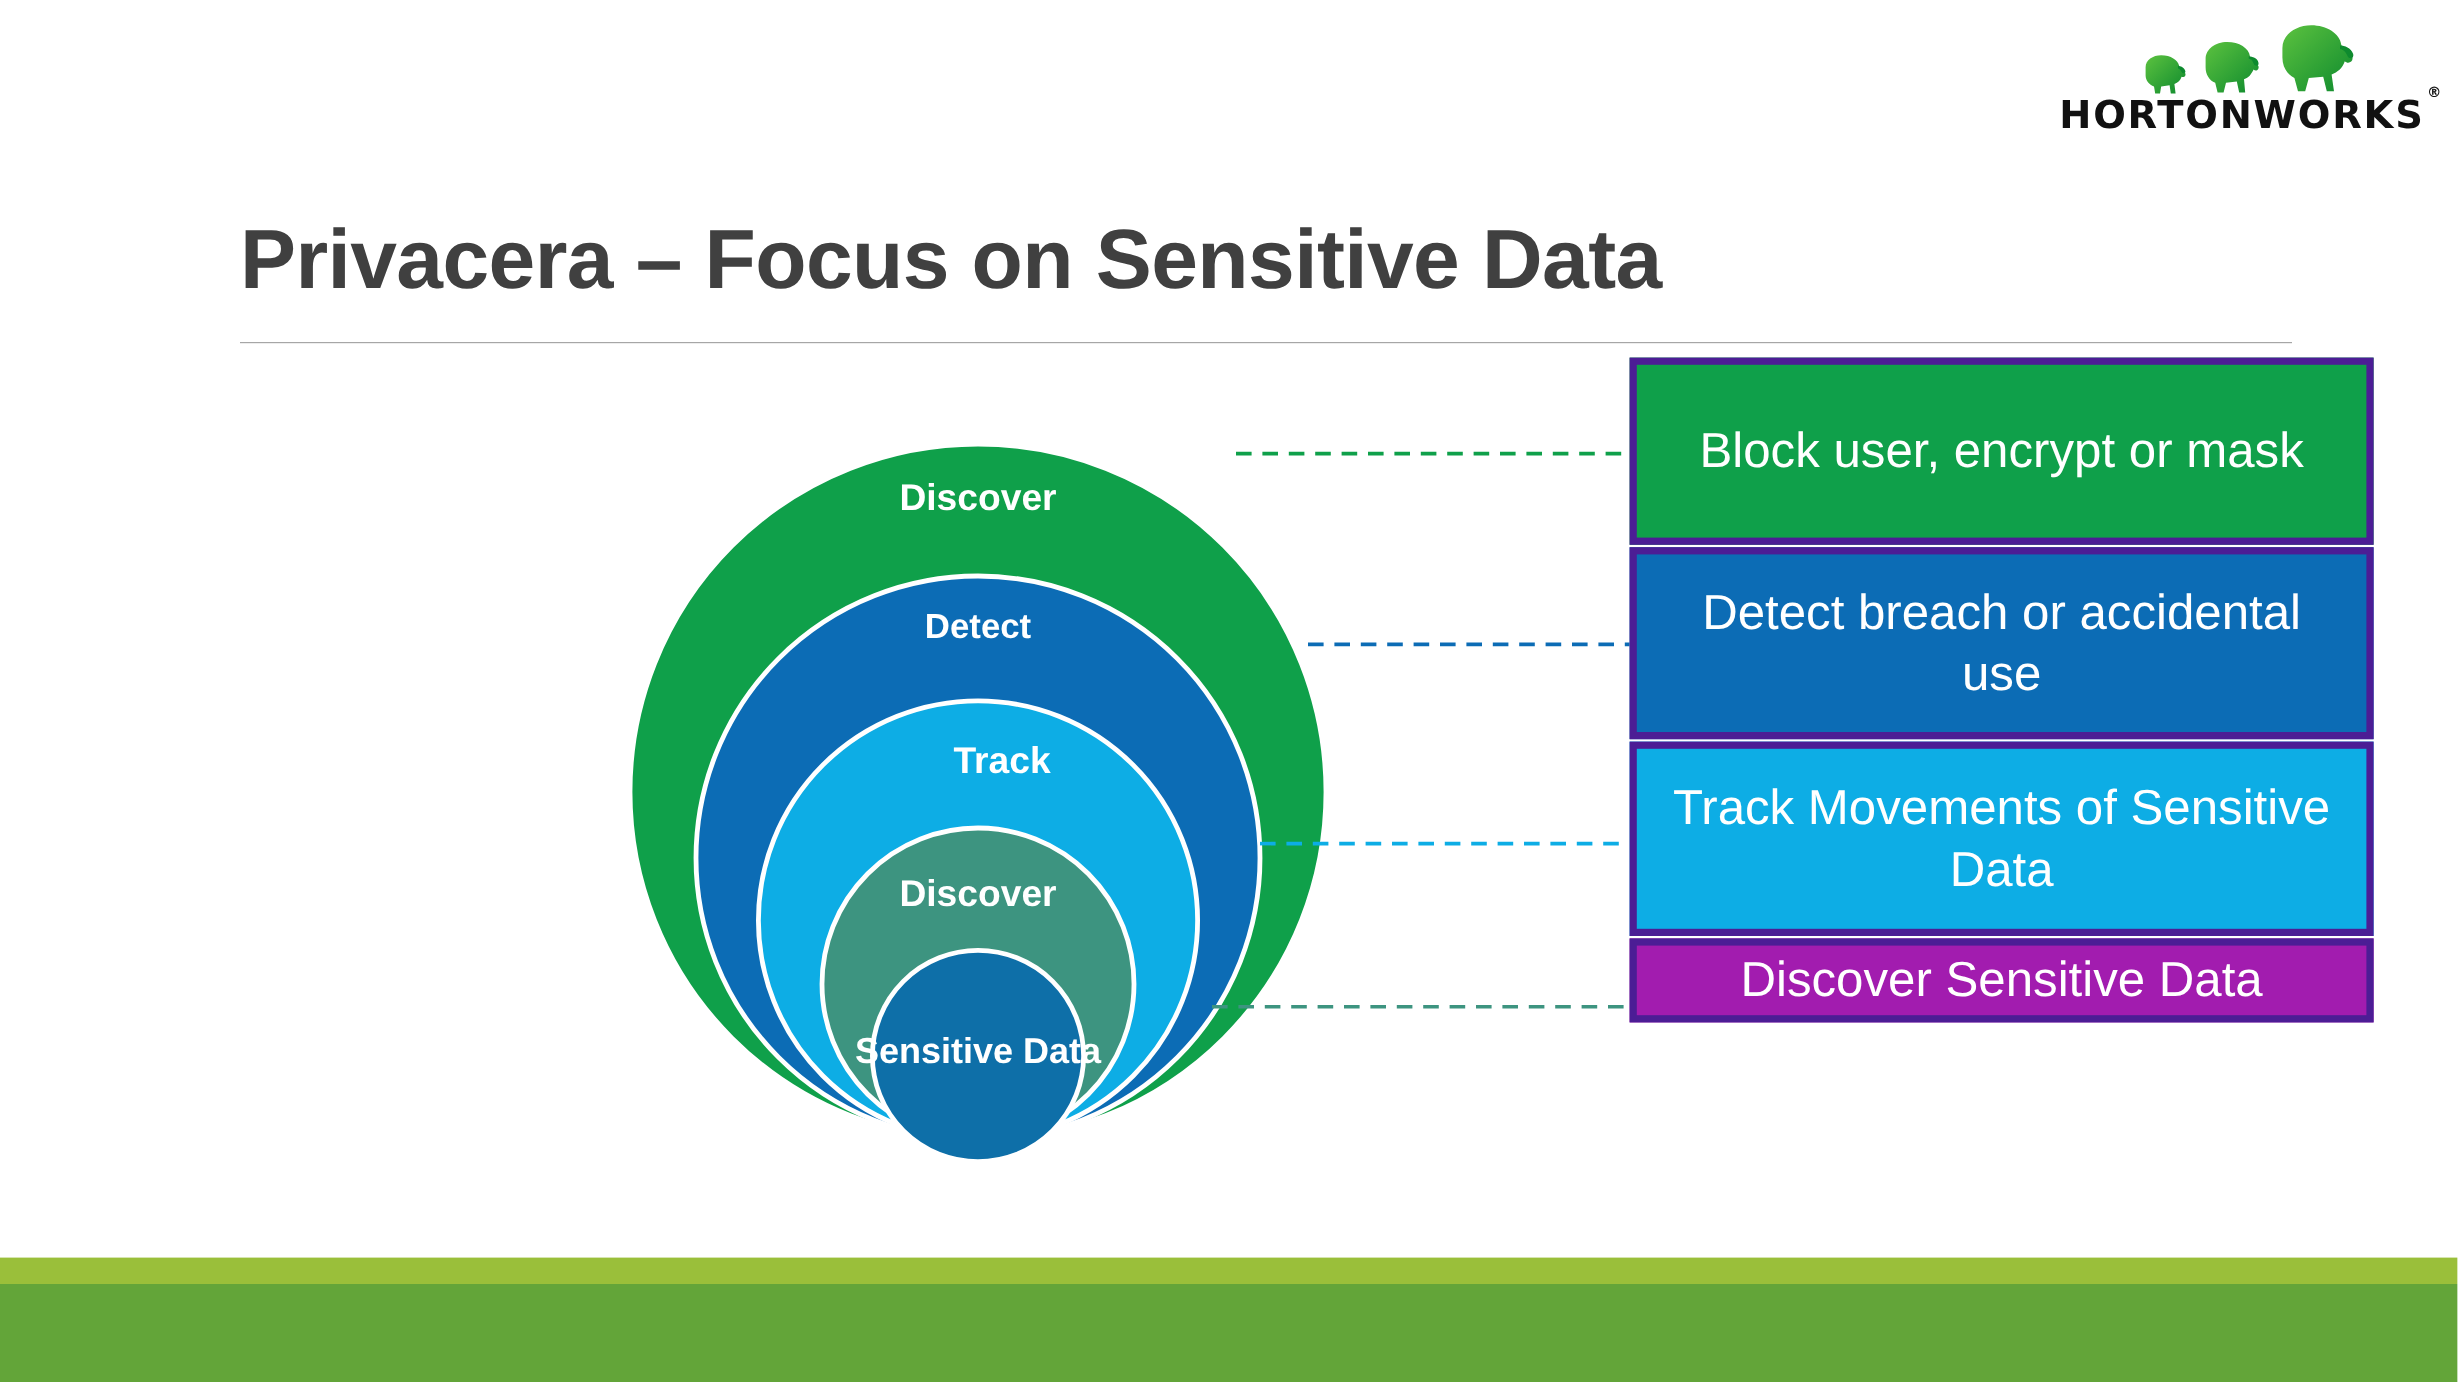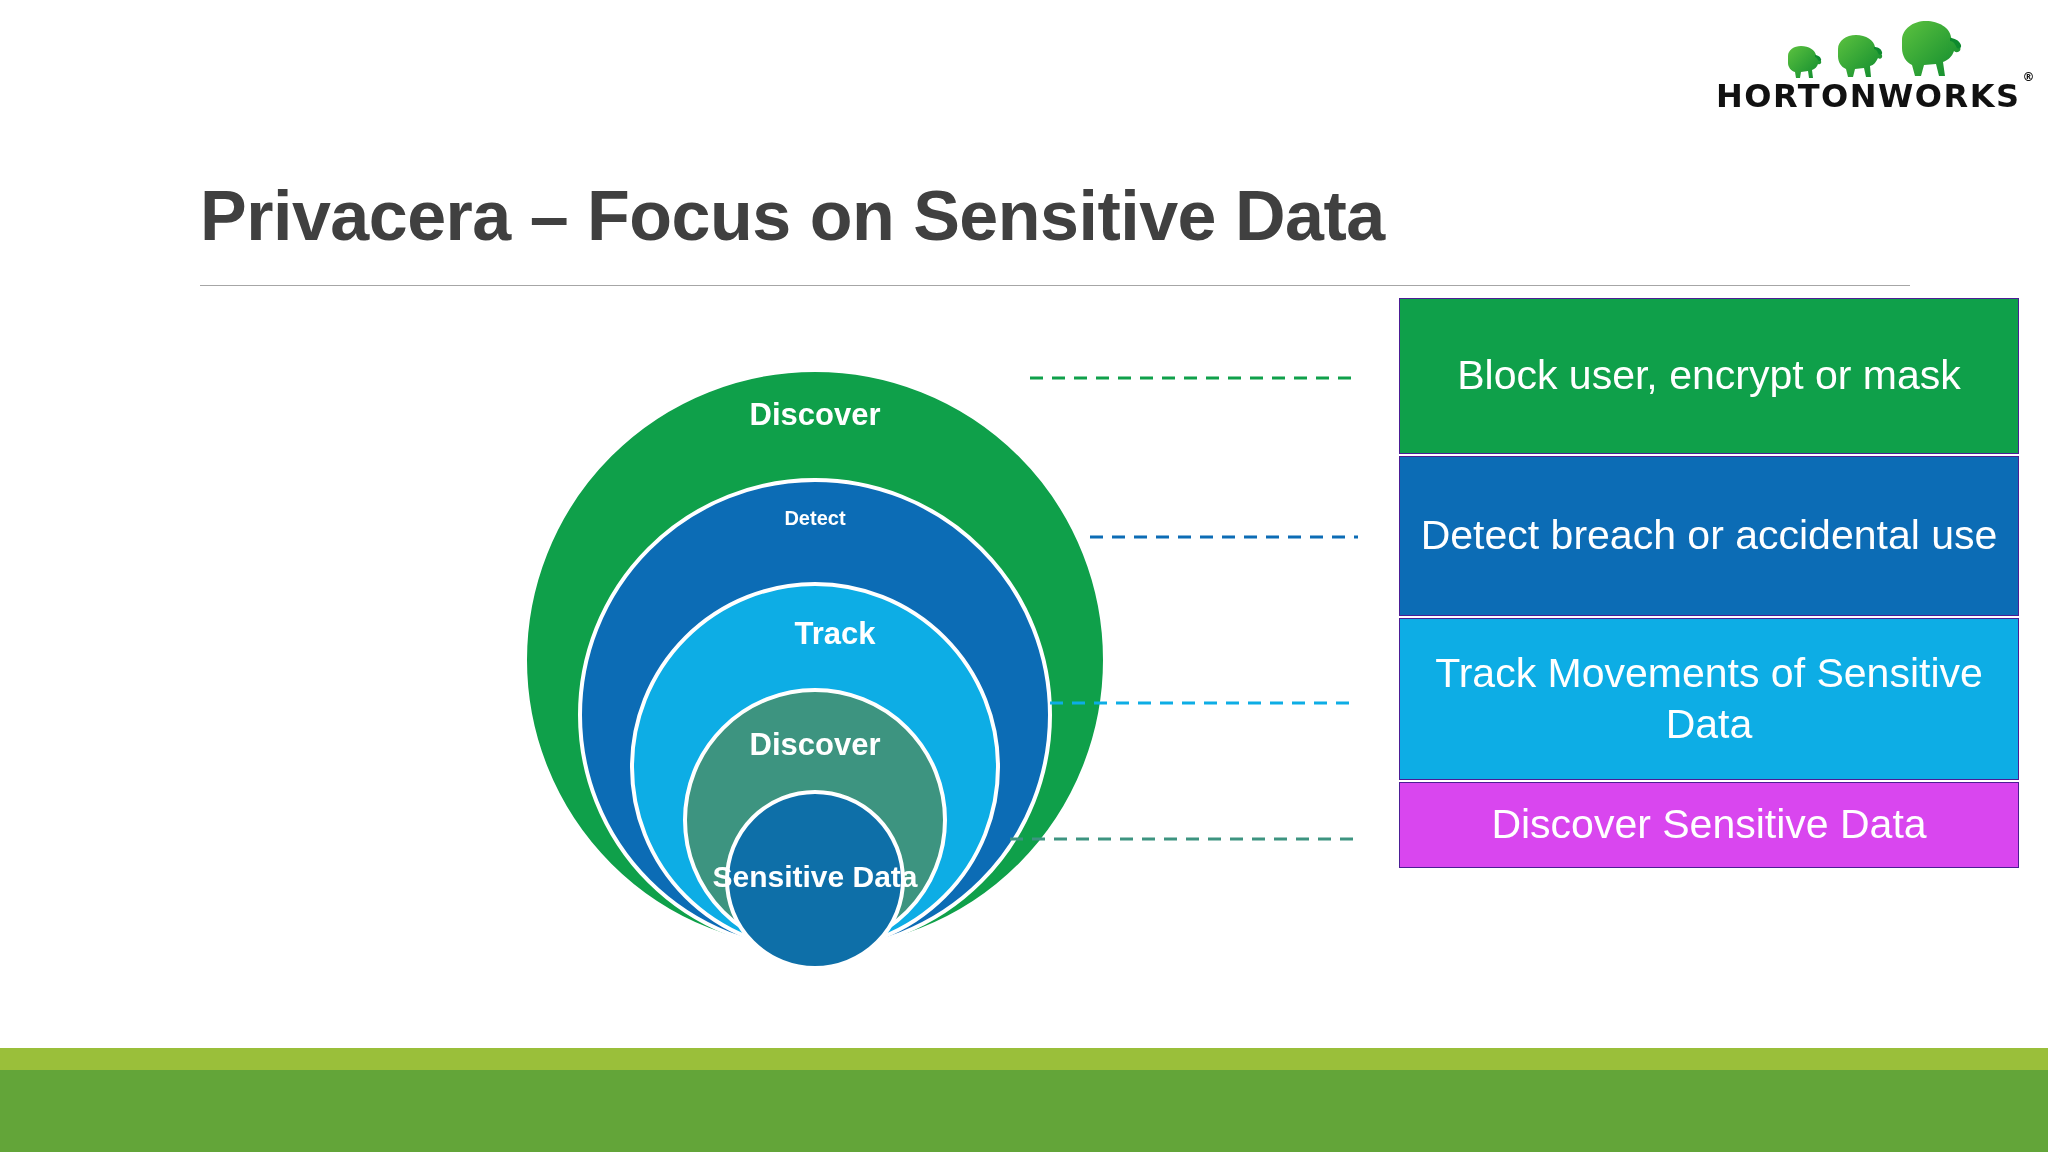--- a/index.html
+++ b/index.html
@@ -33,45 +33,44 @@
   
   .venn{position:absolute;left:430px;top:320px;width:760px;height:740px;}
   .venn svg{display:block;}
   .venn-label{
     position:absolute;color:#ffffff;font-weight:bold;
     font-family:"Liberation Sans", sans-serif;
     text-align:center;white-space:nowrap;
     transform:translateX(-50%);left:385px;
   }
   .lbl-protect{top:77px;font-size:31px;}
-  .lbl-detect{top:187px;font-size:20px;}
+  .lbl-detect{top:187px;font-size:29px;}
   .lbl-track{top:296px;font-size:31px;margin-left:20px;}
   .lbl-discover{top:407px;font-size:31px;}
   .lbl-sensitive{top:539px;font-size:30px;line-height:1.18;white-space:normal;width:240px;}
 
   
   .connectors{position:absolute;left:0;top:0;width:2048px;height:1152px;pointer-events:none;}
 
   
   .boxes{position:absolute;left:1358px;top:298px;width:620px;}
   .box{
     box-sizing:border-box;
     width:620px;
     display:flex;align-items:center;justify-content:center;
     text-align:center;color:#ffffff;
     font-size:41px;font-weight:400;line-height:1.25;
     font-family:"Liberation Sans", sans-serif;
-    border:1px solid #4c1d95;
+    border:6px solid #4c1d95;
     padding:0 16px;
-    margin-left:41px;
   }
   .box-0{height:156px;background:#0FA04A;}
   .box-1{height:160px;background:#0C6CB5;margin-top:2px;}
   .box-2{height:162px;background:#0DADE5;margin-top:2px;}
-  .box-3{height:86px;background:#d946ef;margin-top:2px;}
+  .box-3{height:70px;background:#a21caf;margin-top:2px;}
 
   
   .bar-light{position:absolute;left:0;bottom:82px;width:2048px;height:22px;background:#9ABF3A;}
   .bar-dark{position:absolute;left:0;bottom:0;width:2048px;height:82px;background:#63A539;}
 </style>
 </head>
 <body>
 
 <div class="slide">
 

